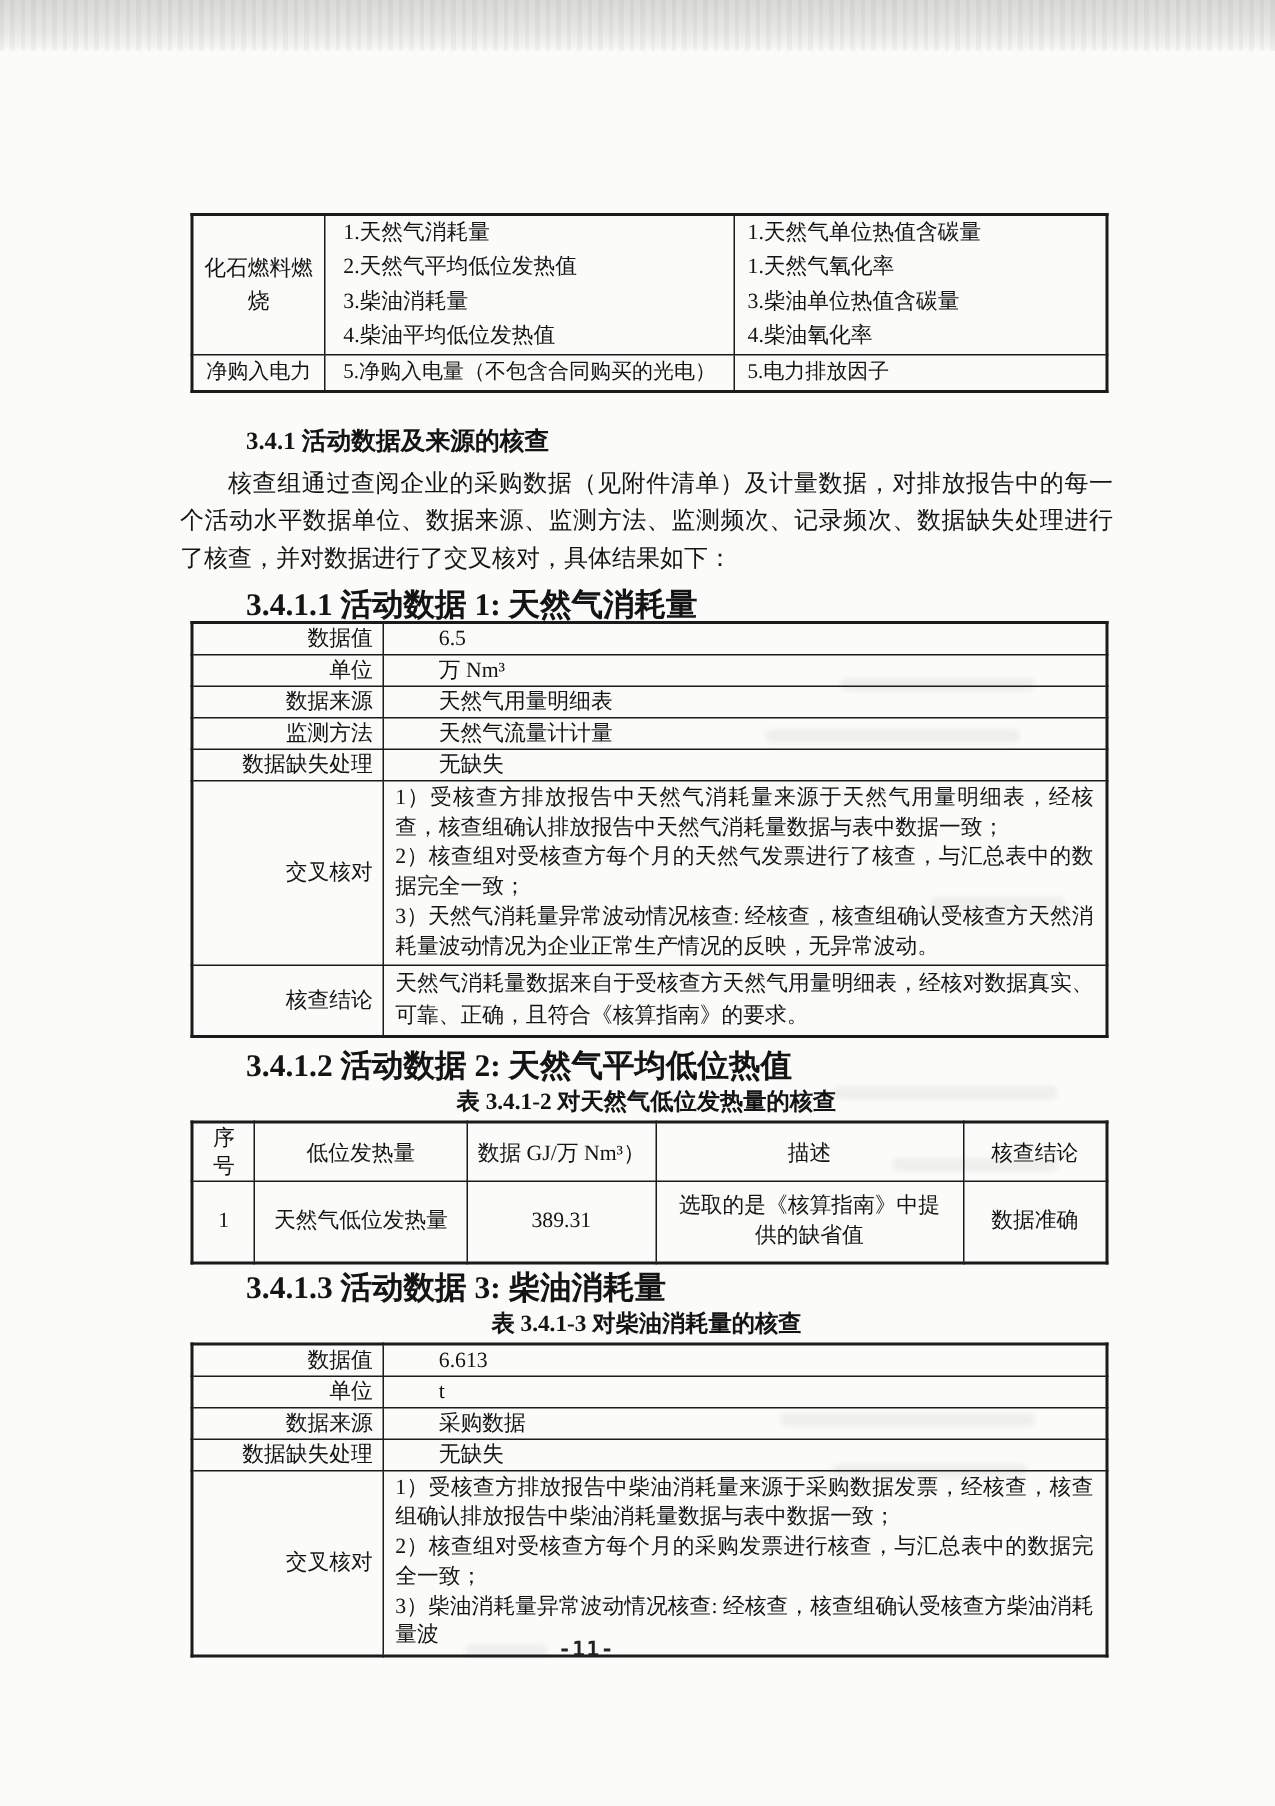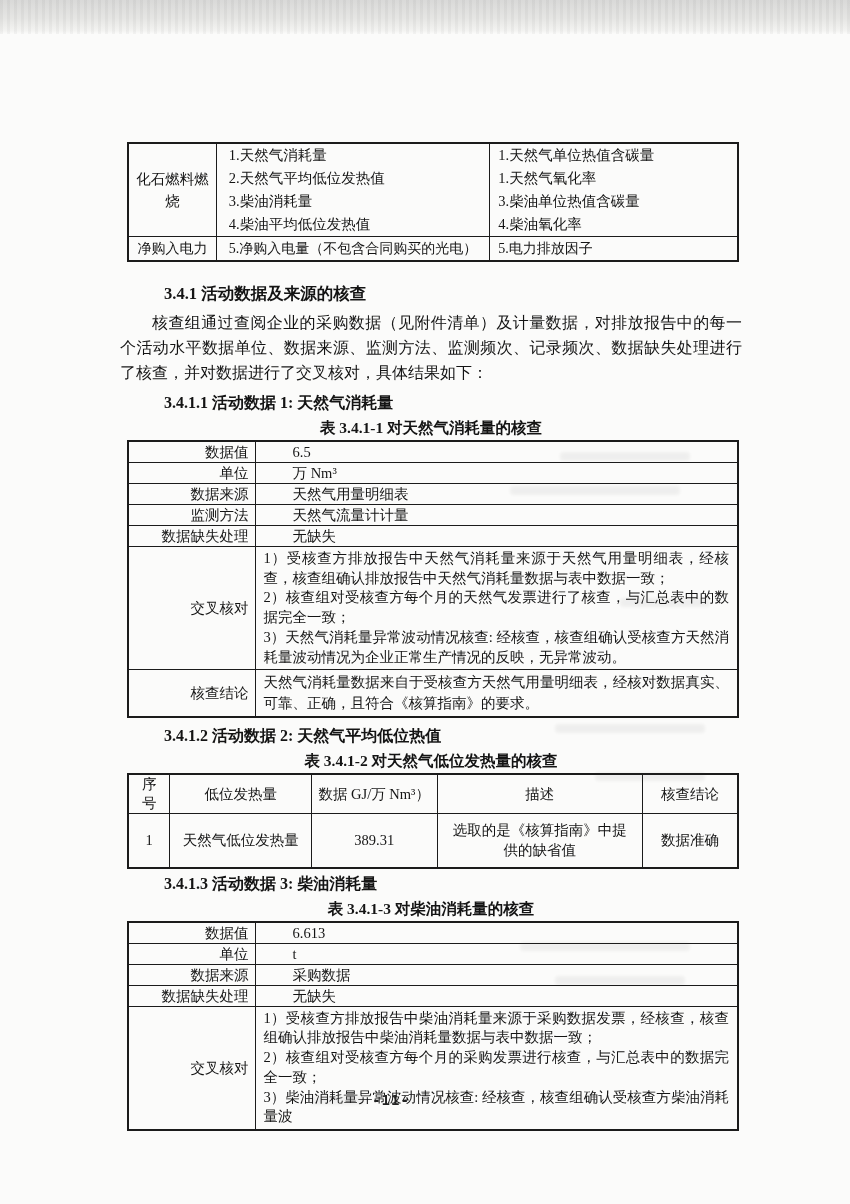--- a/index.html
+++ b/index.html
@@ -38,21 +38,21 @@
   .fuel td.items { width: 260px; line-height: 23px; padding: 0 12px; }
   .fuel td.items2 { width: 262px; line-height: 23px; padding: 0 8px; }
   .fuel tr.r2 td { height: 24px; white-space: nowrap; font-size: 14px; }
   .item-line { white-space: nowrap; }
   
   .h-sec {
     font-size: 16.5px; font-weight: bold;
     margin: 21px 0 0 44px; line-height: 22px;
   }
   .h-sub {
-    font-size: 16px; font-weight: bold;
+    font-size: 21px; font-weight: bold;
     margin: 7px 0 0 44px; line-height: 22px;
   }
   .para {
     font-size: 16px; line-height: 25px;
     text-align: justify; text-indent: 2em;
     margin: 5px 0 0 0; width: 622px;
   }
   .tbl-title {
     text-align: center; font-weight: bold;
     font-size: 15.5px; margin: 3px 0 2px 0; line-height: 21px;
@@ -117,21 +117,20 @@
       <td class="items">5.净购入电量（不包含合同购买的光电）</td>
       <td class="items2">5.电力排放因子</td>
     </tr>
   </tbody>
     </table>
 
   <div class="h-sec">3.4.1 活动数据及来源的核查</div>
   <p class="para">核查组通过查阅企业的采购数据（见附件清单）及计量数据，对排放报告中的每一个活动水平数据单位、数据来源、监测方法、监测频次、记录频次、数据缺失处理进行了核查，并对数据进行了交叉核对，具体结果如下：</p>
 
   <div class="h-sub">3.4.1.1 活动数据 1: 天然气消耗量</div>
-  <div class="tbl-title">表 3.4.1-1 对天然气消耗量的核查</div>
   <table class="tbl kv">
     <tbody>
         <tr>
       <td class="lbl">数据值</td>
       <td class="val">6.5</td>
     </tr>
     <tr>
       <td class="lbl">单位</td>
       <td class="val">万 Nm³</td>
     </tr>

